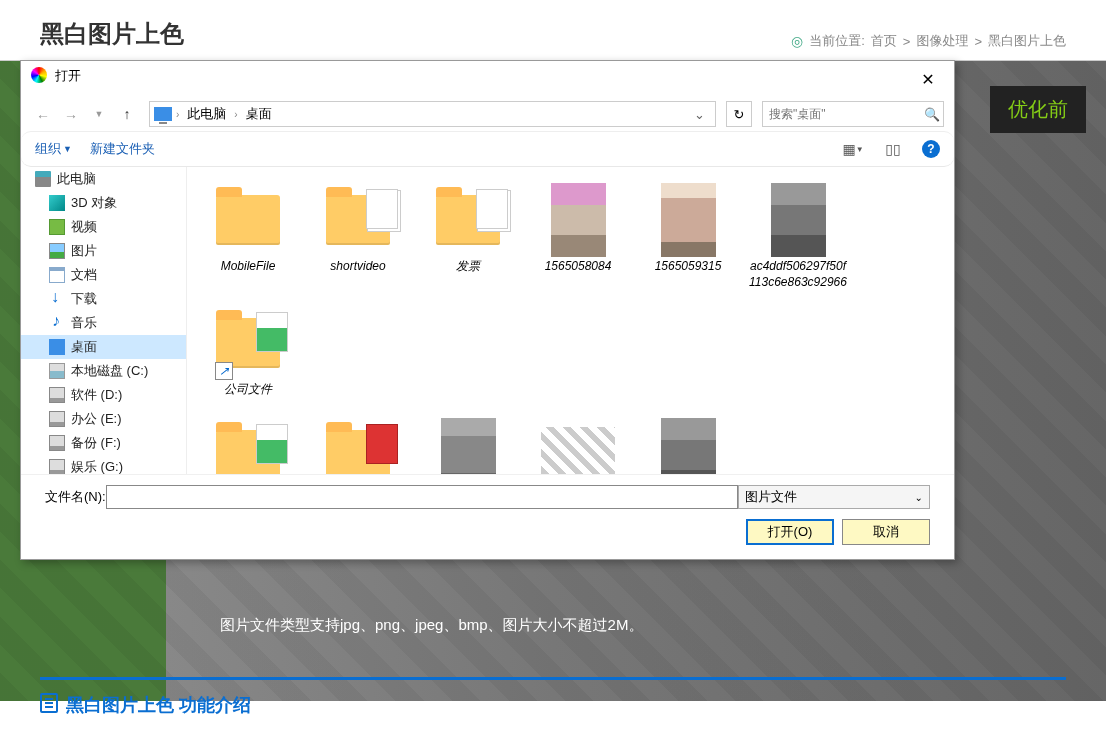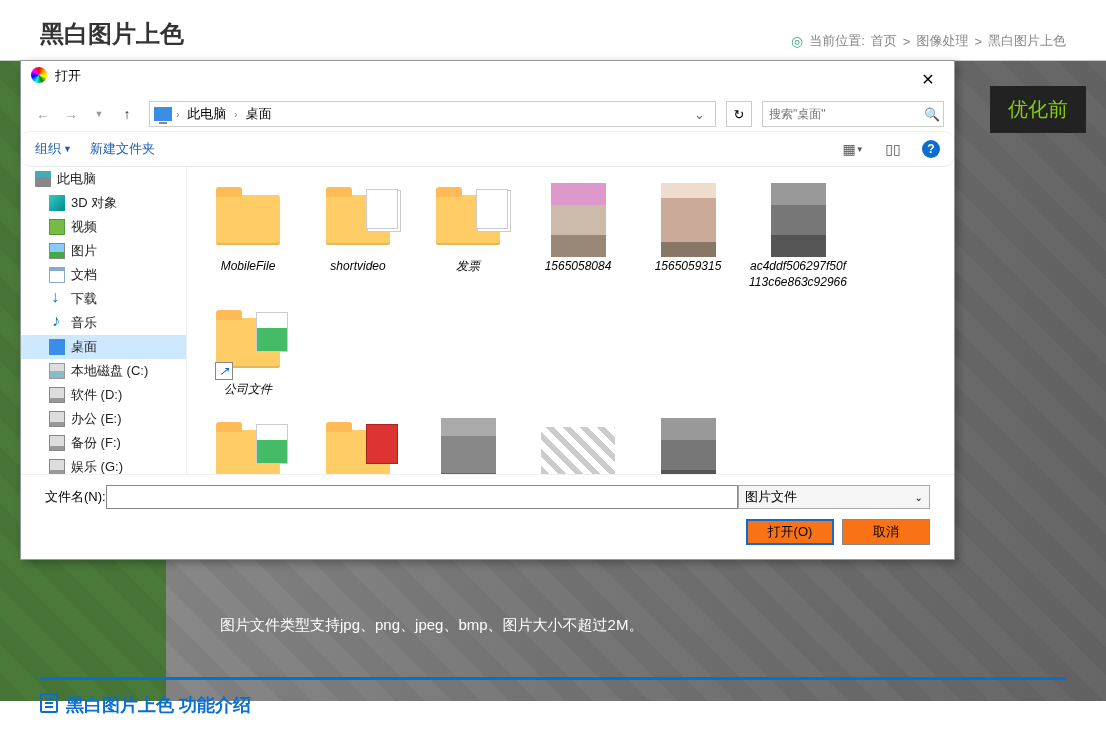--- a/index.html
+++ b/index.html
@@ -92,21 +92,21 @@
 .img-thumb.bw3 { background: repeating-linear-gradient(45deg, #fff 0 6px, #ccc 6px 12px); width: 74px; height: 55px; }
 .file-label { text-align: center; font-size: 12px; line-height: 1.3; margin-top: 2px; word-break: break-all; max-width: 104px; }
 
 
 .dlg-bottom { padding: 10px 24px 14px; display: flex; flex-direction: column; gap: 10px; border-top: 1px solid #f0f0f0; }
 .filename-row { display: flex; align-items: center; gap: 0; }
 .filename-row label { font-size: 13px; }
 .filename-input { flex: 1; border: 1px solid #888; height: 24px; padding: 0 6px; }
 .filetype-select { width: 192px; border: 1px solid #aaa; height: 24px; padding: 0 6px; display: flex; align-items: center; justify-content: space-between; background: #f5f5f5; cursor: pointer; }
 .btn-row { display: flex; justify-content: flex-end; gap: 8px; }
-.dlg-btn { width: 88px; height: 26px; border: 1px solid #888; background: #f97316; cursor: pointer; font-size: 13px; }
+.dlg-btn { width: 88px; height: 26px; border: 1px solid #888; background: #fef9c3; cursor: pointer; font-size: 13px; }
 .dlg-btn.primary { border: 2px solid #0a6ed1; }
 </style>
 </head>
 <body>
 
 <div class="page-header">
   <div class="page-title">黑白图片上色</div>
   <div class="breadcrumb">
     <span class="loc-icon">◎</span>
     <span>当前位置:</span>

